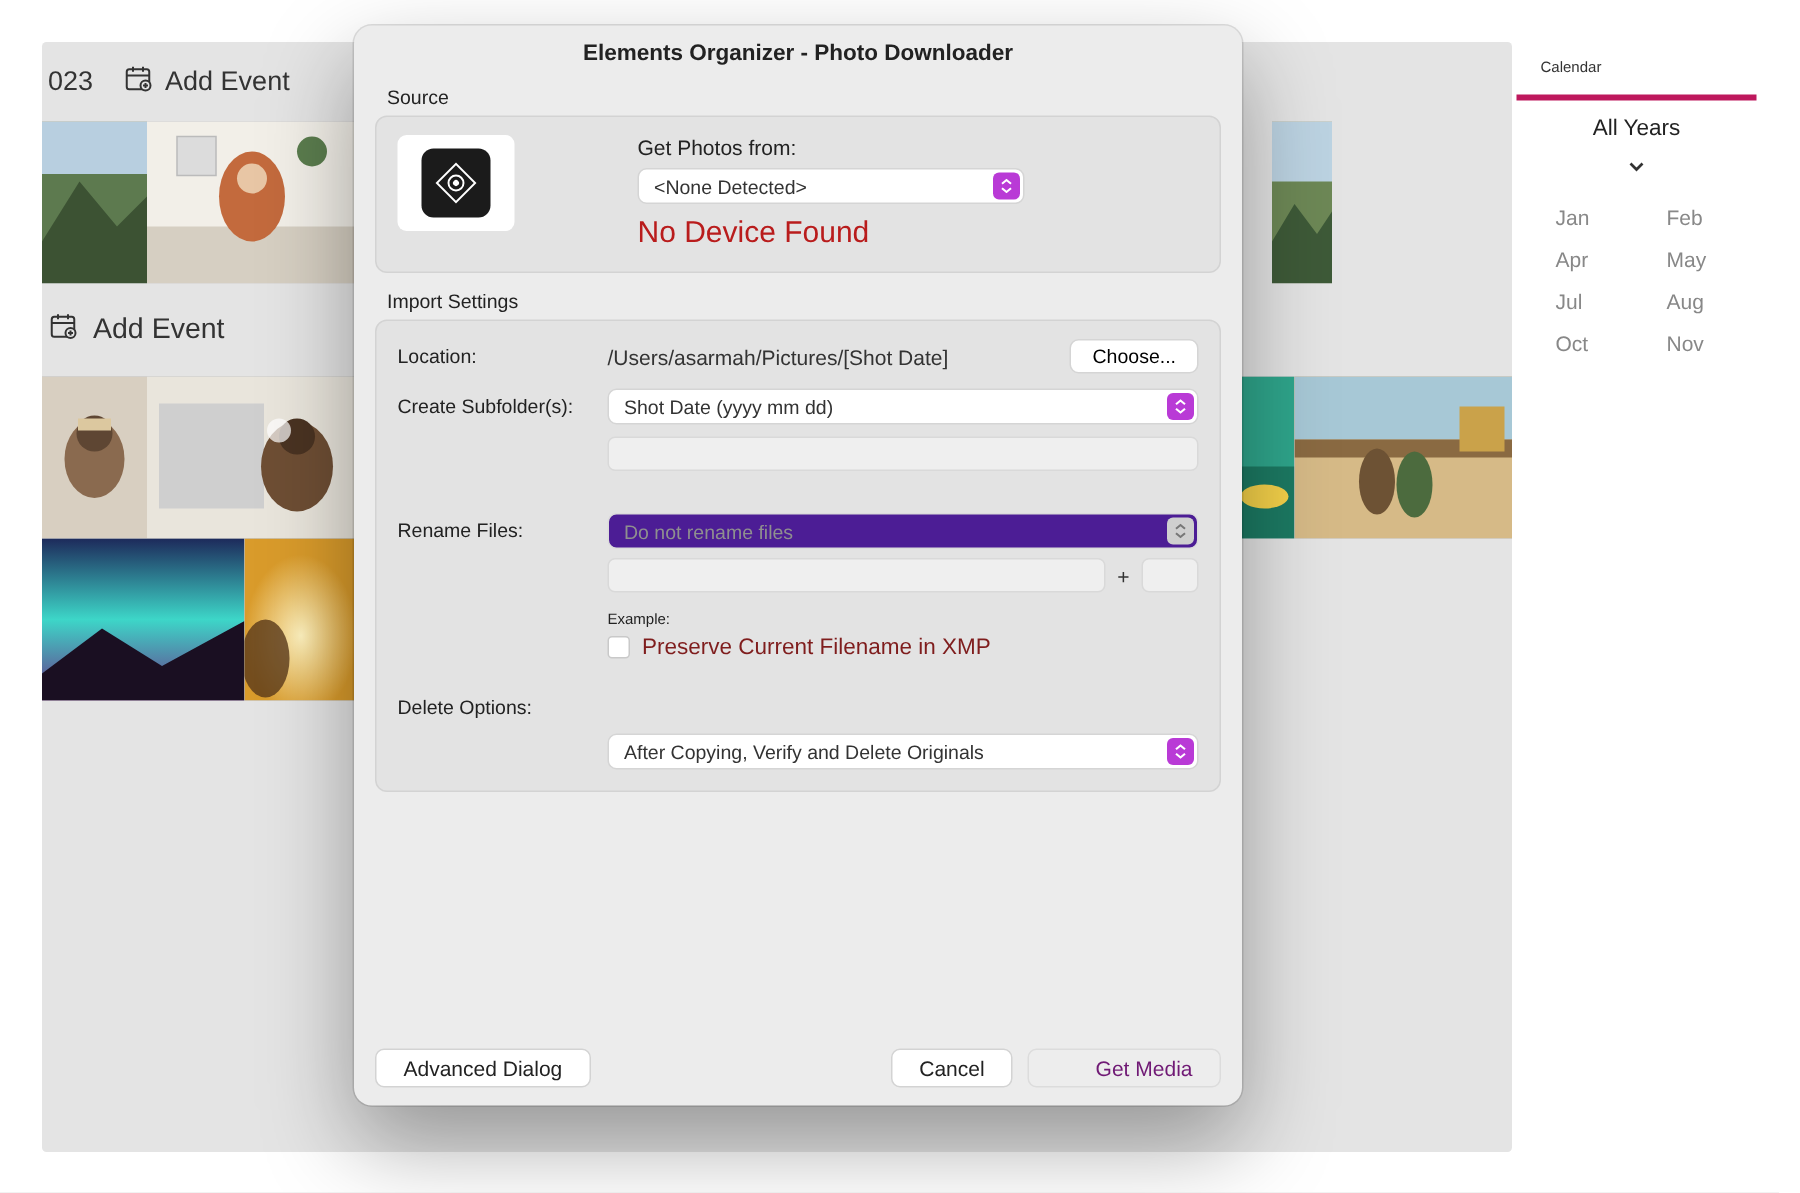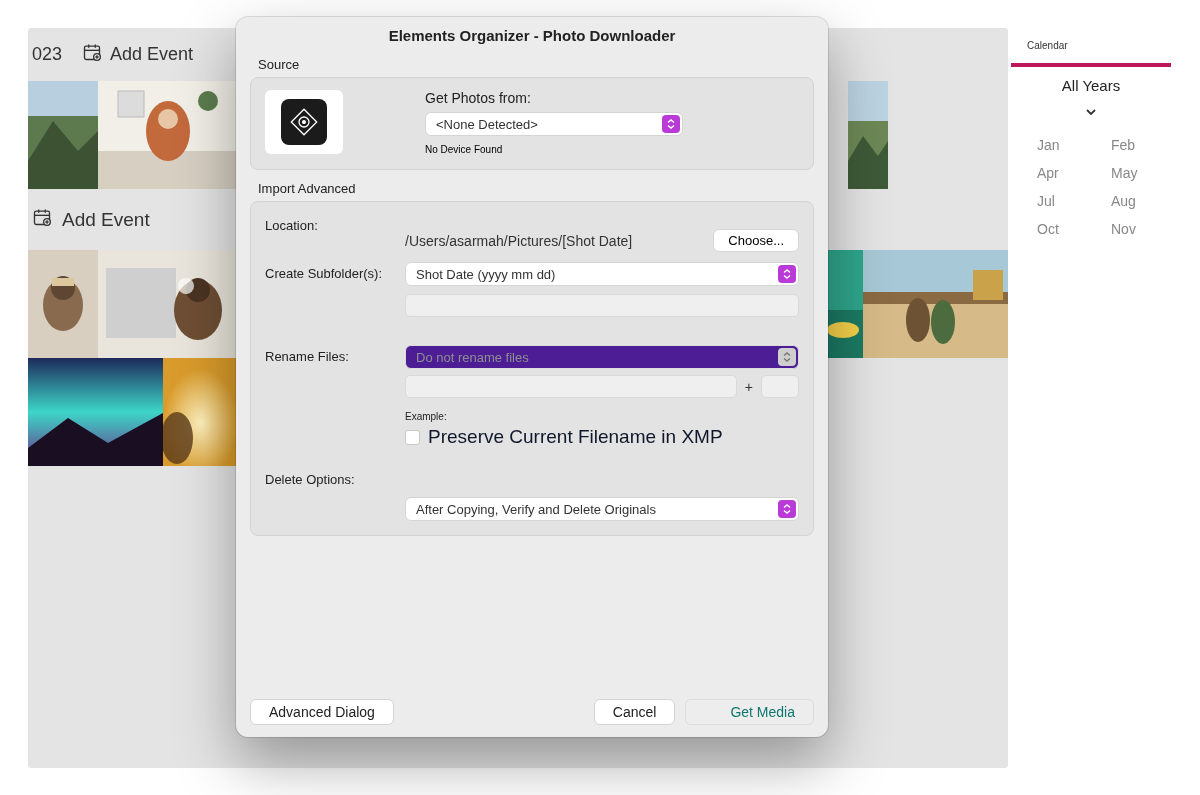--- a/index.html
+++ b/index.html
@@ -143,31 +143,31 @@
     .select-arrow {
       width: 18px; height: 18px;
       background: #b93ad6;
       border-radius: 4px;
       display: flex; align-items: center; justify-content: center;
       flex-shrink: 0;
       margin-left: auto;
     }
     .select-arrow.grey { background: #cfcfcf; }
     .select-arrow svg { width: 10px; height: 10px; }
-    .no-device { font-size: 10px; color: #000000; }
+    .no-device { font-size: 20px; color: #b91c1c; }
 
     .import-grid {
       display: grid;
       grid-template-columns: 136px 1fr;
       row-gap: 10px;
       column-gap: 4px;
       font-size: 13px;
     }
     .import-grid .lbl { color: #222; padding-top: 4px; }
-    .loc-row { display: flex; align-items: center; gap: 10px; margin-top: 15px; }
+    .loc-row { display: flex; align-items: center; gap: 10px; }
     .loc-text { flex: 1; font-size: 14px; }
     .btn-choose {
       background: #fff;
       border: 1px solid #d5d5d5;
       border-radius: 6px;
       padding: 3px 14px;
       font-size: 13px;
       cursor: pointer;
     }
     .plain-input {
@@ -182,21 +182,21 @@
     .rename-row2 .plus { font-size: 14px; color: #333; padding: 0 2px; }
     .rename-row2 .plain-input.sm { width: 38px; flex: 0 0 38px; }
     .example-label { font-size: 10px; color: #222; margin-top: 13px; }
     .xmp-row { display: flex; align-items: center; gap: 8px; margin-top: 4px; }
     .mac-checkbox {
       width: 15px; height: 15px;
       border: 1px solid #c9c9c9;
       border-radius: 3px;
       background: #fff;
     }
-    .xmp-label { font-size: 19px; color: #0f172a; }
+    .xmp-label { font-size: 15px; color: #7f1d1d; }
     .disabled-select {
       background: #4c1d95;
       border: 1px solid #dcdcdc;
       color: #8f8f8f;
     }
 
     .dialog-footer {
       margin-top: auto;
       display: flex; align-items: center;
       padding: 10px 14px 12px 14px;
@@ -206,21 +206,21 @@
       background: #fff;
       border: 1px solid #d3d3d3;
       border-radius: 6px;
       padding: 4px 18px;
       font-size: 14px;
       cursor: pointer;
       color: #222;
     }
     .mac-btn.disabled {
       background: #ededed;
-      color: #0f766e;
+      color: #701a75;
       border-color: #dcdcdc;
       padding-left: 44px;
     }
     .footer-spacer { flex: 1; }
   </style>
 </head>
 <body>
 
 <div class="background-app">
   <div class="bg-header">
@@ -399,21 +399,21 @@
                   <polyline points="2,6.5 5,9 8,6.5"></polyline>
                 </svg>
               </span>
           </div>
         </div>
         <div class="no-device">No Device Found</div>
       </div>
     </div>
   </div>
 
-  <div class="section-label">Import Advanced</div>
+  <div class="section-label">Import Settings</div>
   <div class="section-box">
     <div class="import-grid">
       <div class="lbl">Location:</div>
       <div class="loc-row">
         <div class="loc-text">/Users/asarmah/Pictures/[Shot Date]</div>
         <button class="btn-choose">Choose...</button>
       </div>
 
       <div class="lbl">Create Subfolder(s):</div>
       <div>

